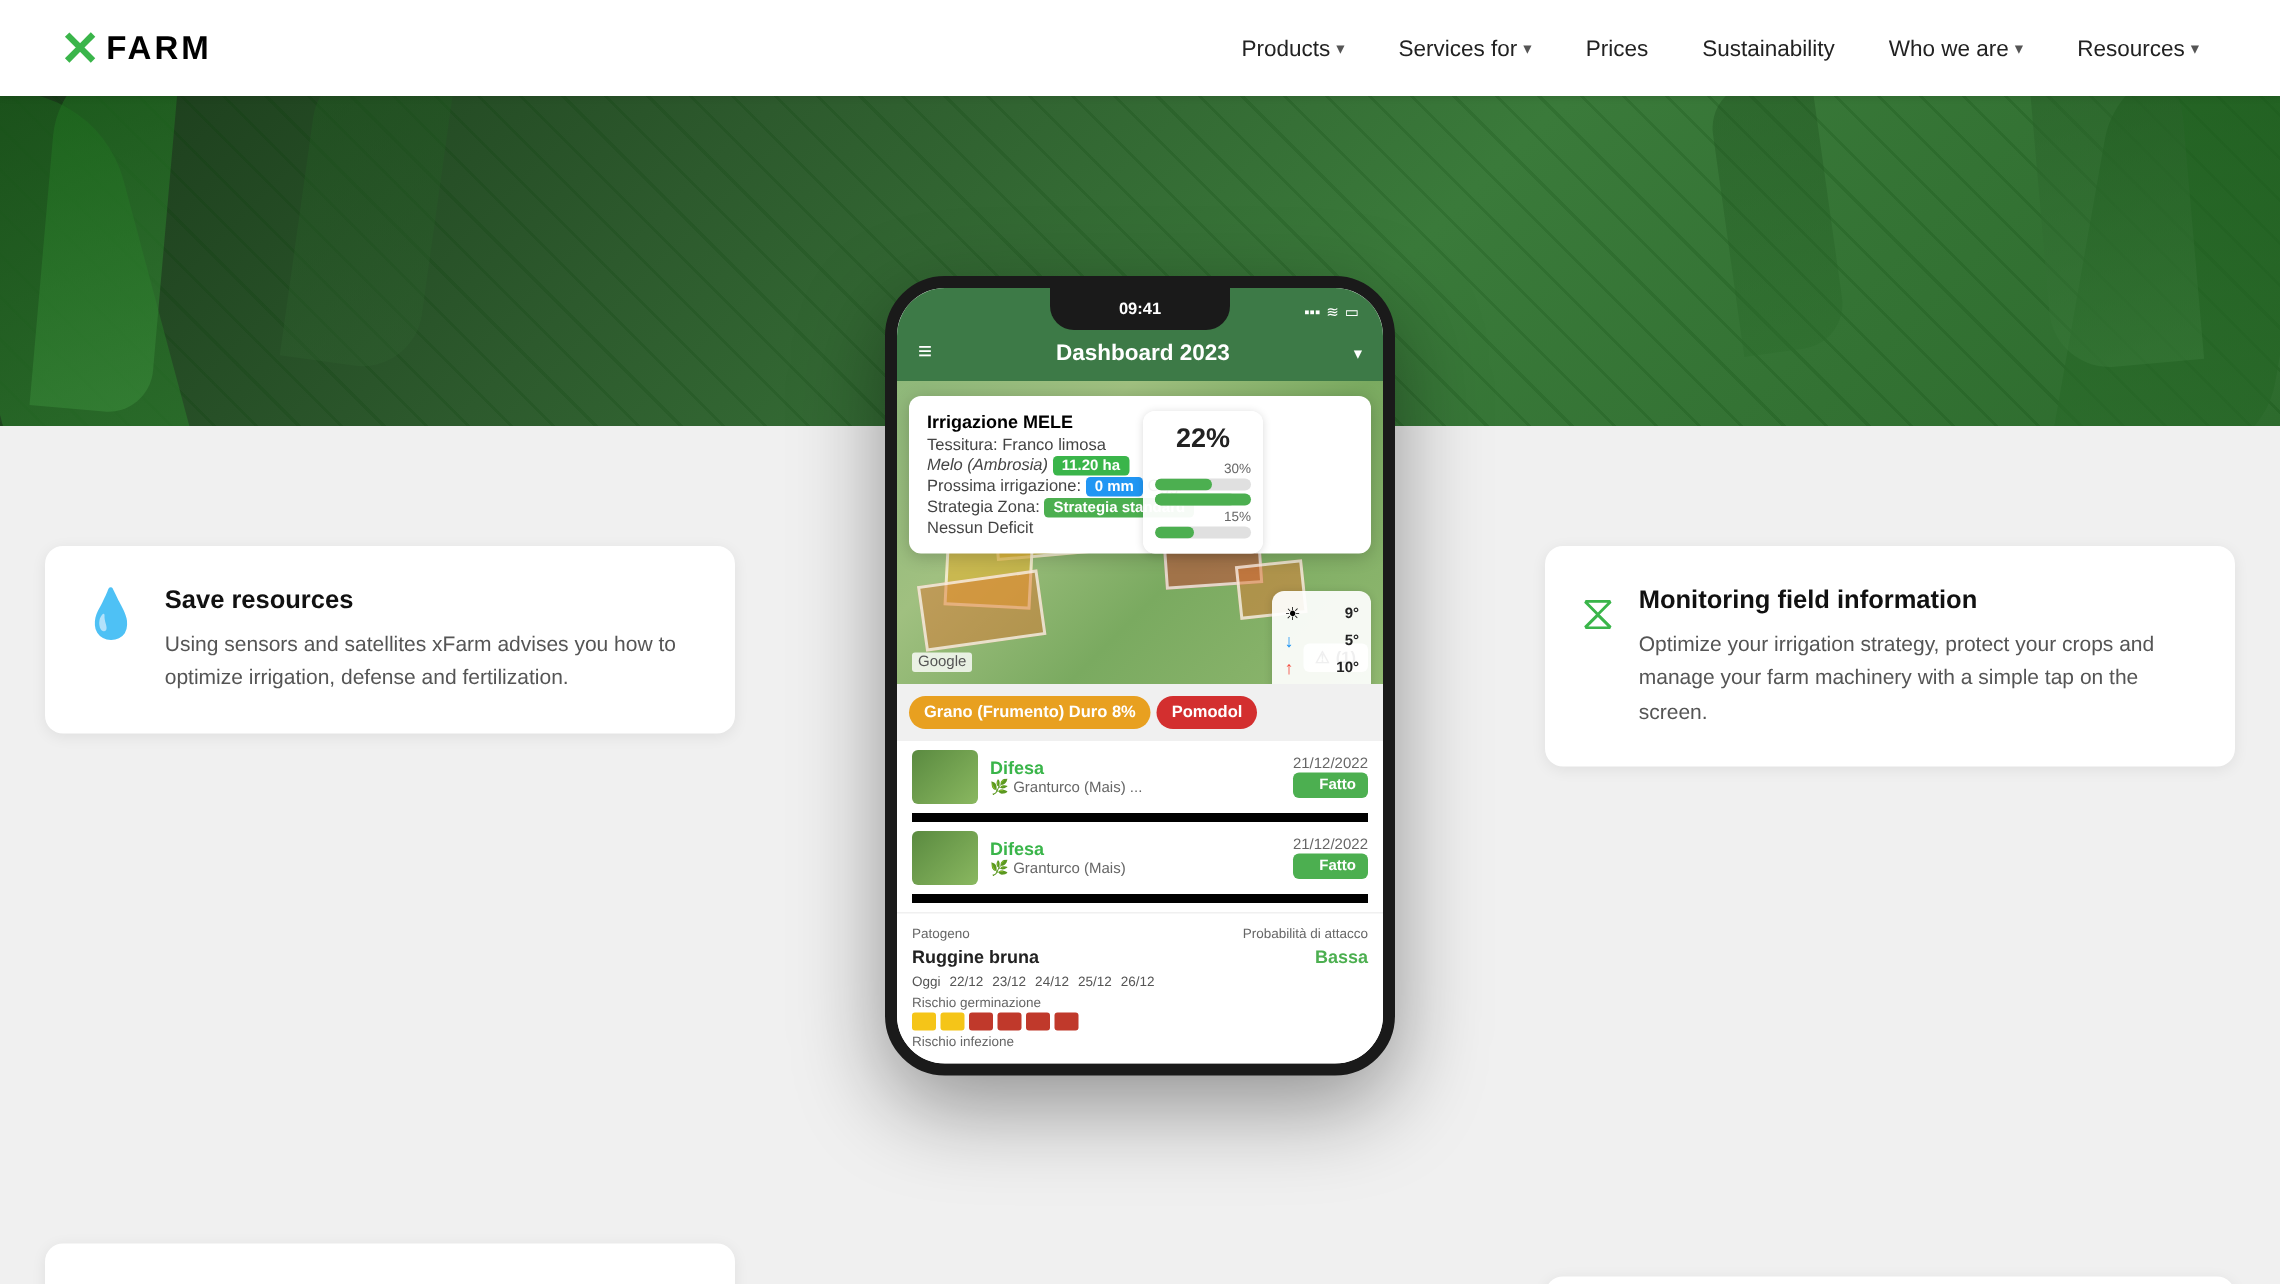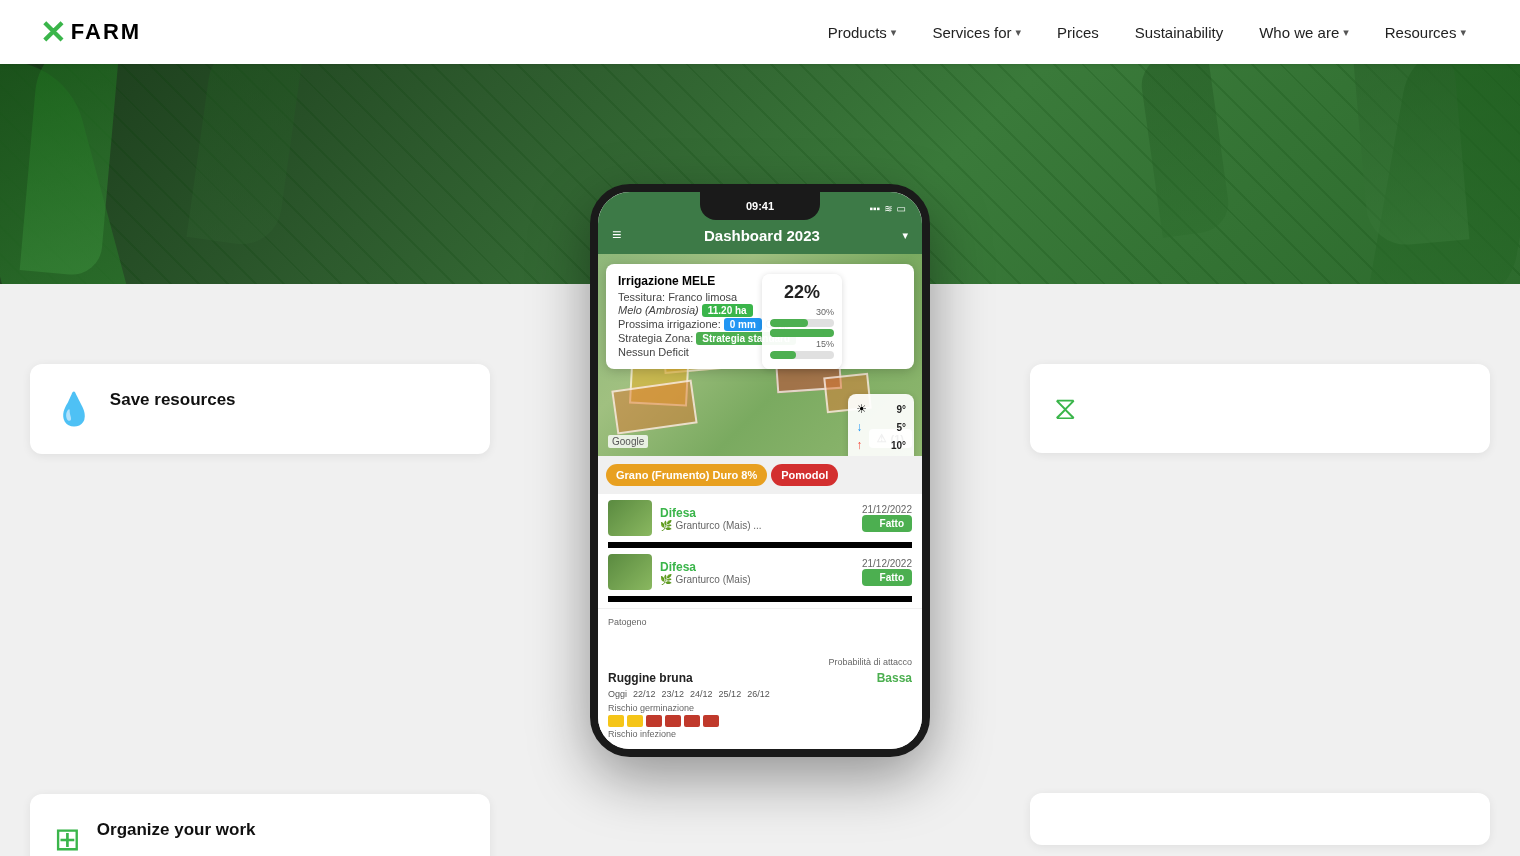--- a/index.html
+++ b/index.html
@@ -171,21 +171,21 @@
       background: #4caf50; color: #fff; font-size: 10px; font-weight: 600;
       padding: 3px 8px; border-radius: 4px;
     }
 
     
     .disease-card {
       background: #fff; padding: 8px 10px; border-top: 1px solid #f0f0f0;
     }
     .disease-row { display: flex; justify-content: space-between; align-items: flex-start; margin-bottom: 4px; }
     .disease-type { font-size: 9px; color: #666; }
-    .disease-prob { font-size: 9px; color: #666; margin-top: 40px; }
+    .disease-prob { font-size: 9px; color: #666; }
     .disease-name { font-size: 12px; font-weight: 700; color: #222; }
     .disease-level { font-size: 12px; font-weight: 700; color: #4caf50; }
     .date-row { display: flex; gap: 6px; margin: 4px 0; }
     .date-label { font-size: 9px; color: #555; }
     .risk-title { font-size: 9px; color: #666; margin: 2px 0; }
     .risk-dots { display: flex; gap: 3px; margin: 2px 0; }
     .risk-dot { width: 16px; height: 12px; border-radius: 2px; }
     .card-item {
       background: #fff; border-radius: 12px; padding: 26px 24px;
       box-shadow: 0 2px 10px rgba(0,0,0,0.07); margin-bottom: 20px;
@@ -256,20 +256,21 @@
 </div>
 
 <div class="content-section">
   <div class="cards-layout">
 
     <div class="cards-left">
       <div class="card-item">
         <div class="card-icon" style="color:#3ab54a;">💧</div>
         <div class="card-body">
           <h3>Save resources</h3>
+          <p>Using sensors and satellites xFarm advises you how to optimize irrigation, defense and fertilization.</p>
         </div>
       </div>
 
       <div class="card-item" style="margin-top: 340px;">
         <div class="card-icon" style="color:#3ab54a;">⊞</div>
         <div class="card-body">
           <h3>Organize your work</h3>
 
         </div>
       </div>
@@ -439,20 +440,24 @@
           </div>
           <div class="risk-title">Rischio infezione</div>
         </div>
 
       </div>
     </div>
 
     <div class="cards-right">
       <div class="card-item">
         <div class="card-icon" style="color:#3ab54a;">⧖</div>
+        <div class="card-body">
+          <h3>Monitoring field information</h3>
+          <p>Optimize your irrigation strategy, protect your crops and manage your farm machinery with a simple tap on the screen.</p>
+        </div>
       </div>
 
       <div class="card-item" style="margin-top: 340px;">
         
         
       </div>
     </div>
 
   </div>
 </div>

